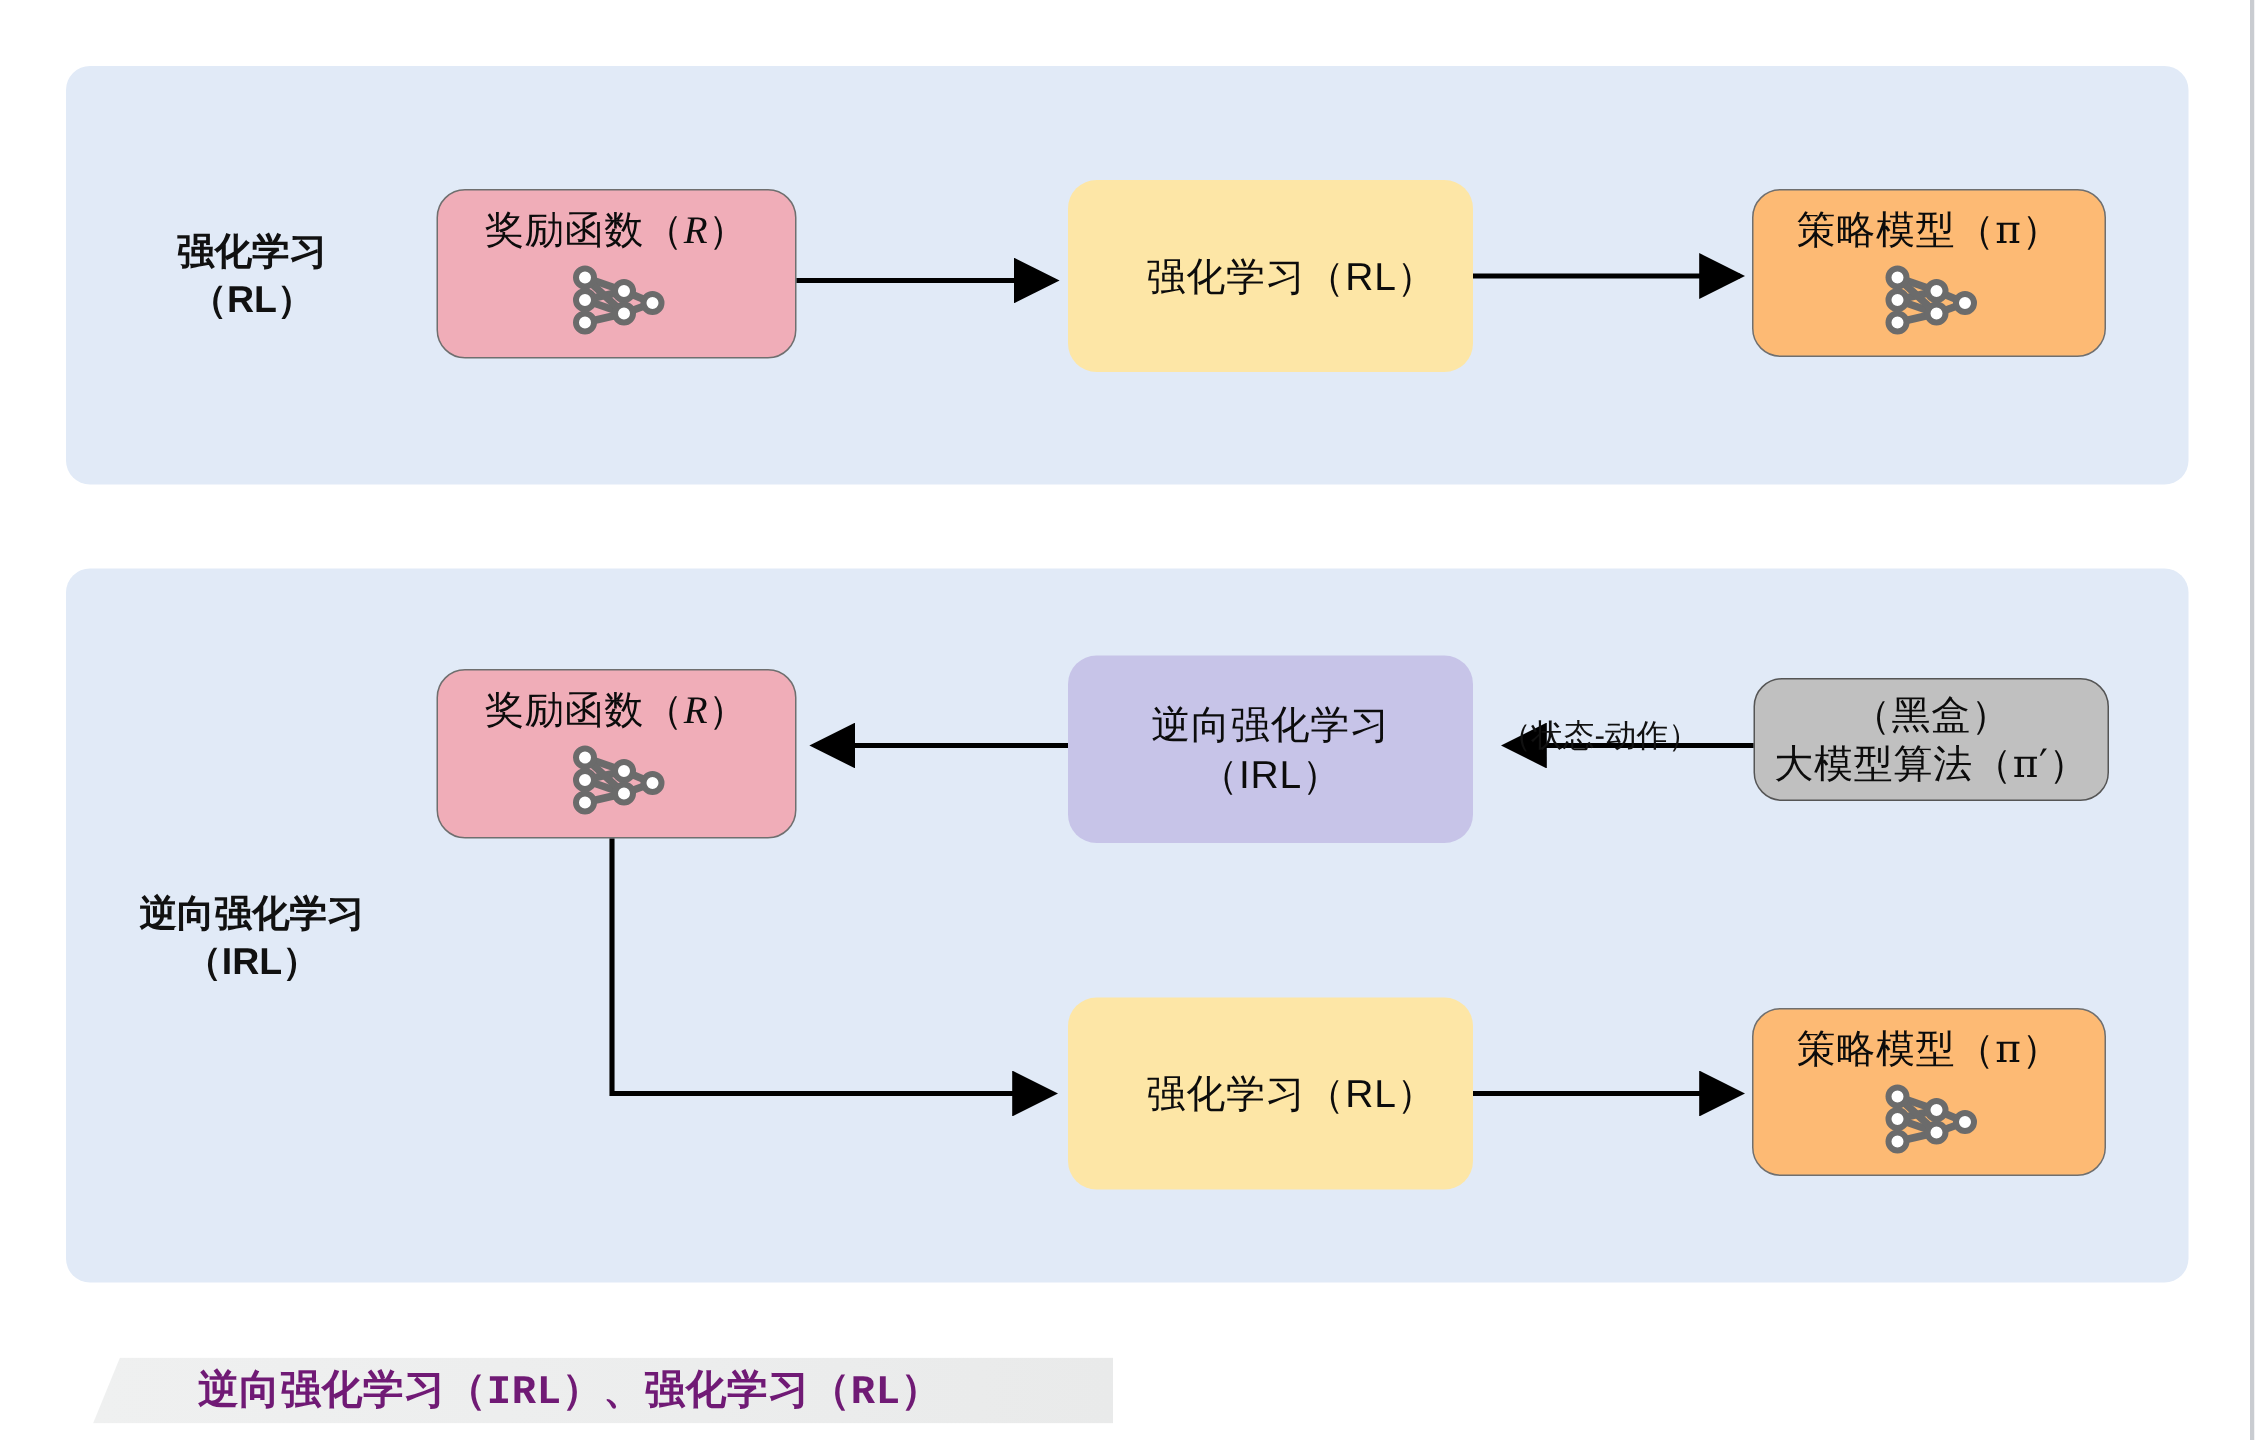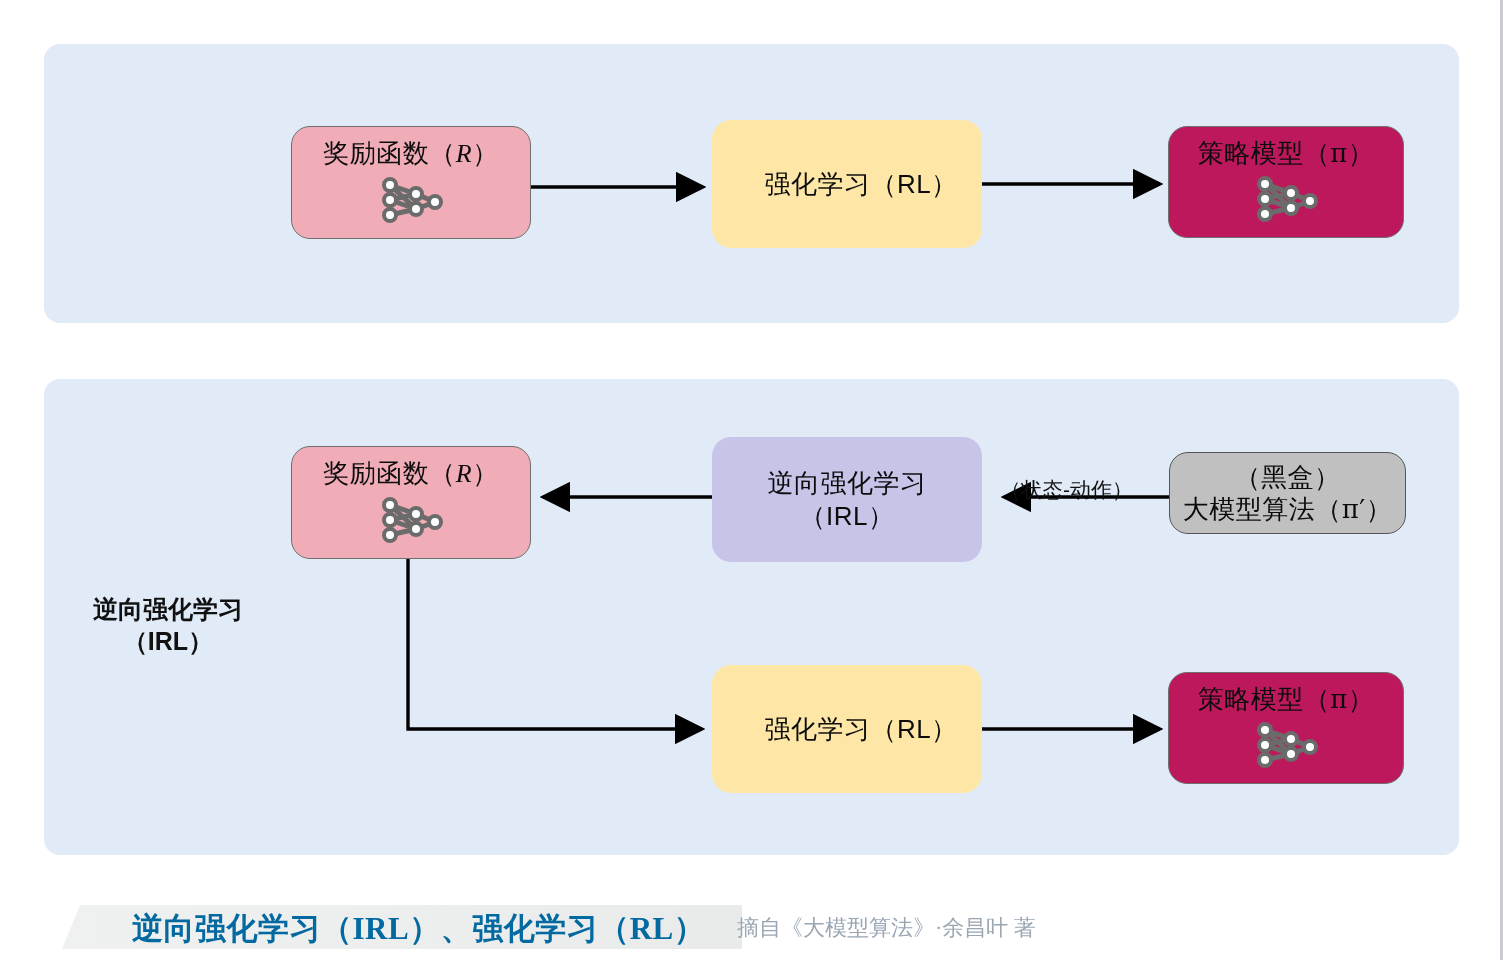--- a/index.html
+++ b/index.html
@@ -68,21 +68,21 @@
     font-family: "Liberation Serif", "DejaVu Serif", serif;
     font-style: italic;
   }
   .node .title .sym-up {
     font-family: "DejaVu Serif", "Liberation Serif", serif;
     font-style: normal;
   }
 
   .node.pink   { background: #f0adb8; border: 1.6px solid #6f6f6f; }
   .node.yellow { background: #fde6a6; border: 0; padding-left: 28px; }
-  .node.blue   { background: #be185d; border: 1.6px solid #6f6f6f; }
+  .node.blue   { background: #fdba74; border: 1.6px solid #6f6f6f; }
   .node.purple { background: #c7c4e8; border: 0; }
   .node.gray   { background: #c0c0c0; border: 1.6px solid #555555; }
 
   .node.pad-top { justify-content: flex-start; padding-top: 10px; }
 
   
   #box-reward-1  { left: 291px;  top: 126px; width: 240px; height: 113px; }
   #box-rl-1      { left: 712px;  top: 120px; width: 270px; height: 128px; }
   #box-policy-1  { left: 1168px; top: 126px; width: 236px; height: 112px; }
 
@@ -120,44 +120,48 @@
     top: 905px;
     width: 680px;
     height: 44px;
     background: linear-gradient(90deg, #eff0f0 0%, #eceded 60%, #e9eaea 100%);
     clip-path: polygon(18px 0, 100% 0, 100% 100%, 0 100%);
   }
   #caption-title {
     position: absolute;
     left: 132px;
     top: 908px;
-    font-family: Liberation Serif, serif;
+    font-family: Liberation Mono, monospace;
     font-weight: bold;
-    font-size: 31px;
-    color: #0369a1;
+    font-size: 27px;
+    color: #701a75;
     letter-spacing: 0.5px;
     white-space: nowrap;
   }
   #caption-source {
     position: absolute;
     left: 737px;
     top: 913px;
     font-family: "Liberation Serif", "DejaVu Serif", serif;
     font-size: 22px;
     color: #9ba6b3;
     white-space: nowrap;
   }
 </style>
 </head>
 <body>
 
 <div id="root">
 
   <div class="panel" id="panel-rl"></div>
 
+  <div class="section-label" id="label-rl">
+    <span>强化学习</span>
+    <span class="l2">（RL）</span>
+  </div>
 
   <div class="node pink pad-top" id="box-reward-1">
     <div class="title">
       <span>奖励函数（</span><span class="sym">R</span><span>）</span>
     </div>
     <svg class="nn" width="76" height="50" viewBox="0 0 76 50">
       <g stroke="#6b6b6b" stroke-width="5" fill="none">
         <line x1="17" y1="10" x2="43" y2="19"></line>
           <line x1="17" y1="10" x2="17" y2="25"></line>
         <line x1="17" y1="25" x2="43" y2="19"></line>
@@ -308,15 +312,14 @@
 
     <path d="M408,559 L408,729 L702,729" stroke="#000" stroke-width="3.4" fill="none" marker-end="url(#ah)"></path>
 
     <line x1="982" y1="729" x2="1160" y2="729" stroke="#000" stroke-width="3.4" marker-end="url(#ah)"></line>
   </svg>
 
   <div class="edge-label" id="edge-label-state-action">（状态-动作）</div>
 
   <div id="caption-bar"></div>
   <div id="caption-title">逆向强化学习（IRL）、强化学习（RL）</div>
-  <div id="caption-source">摘自《大模型算法》·余昌叶 著</div>
 
 </div>
 
 </body></html>

